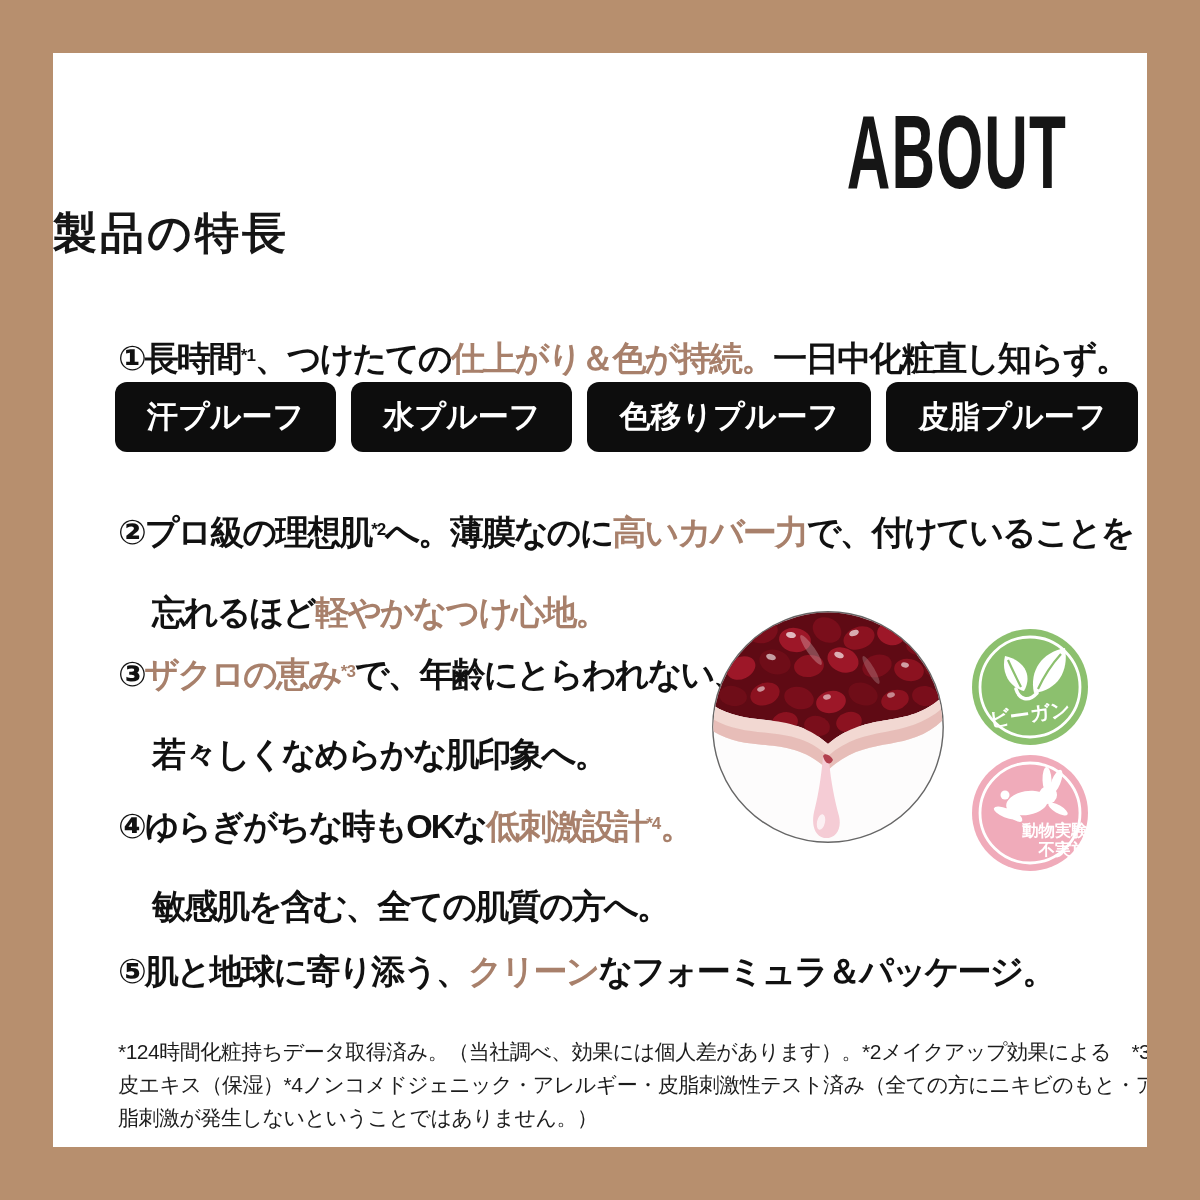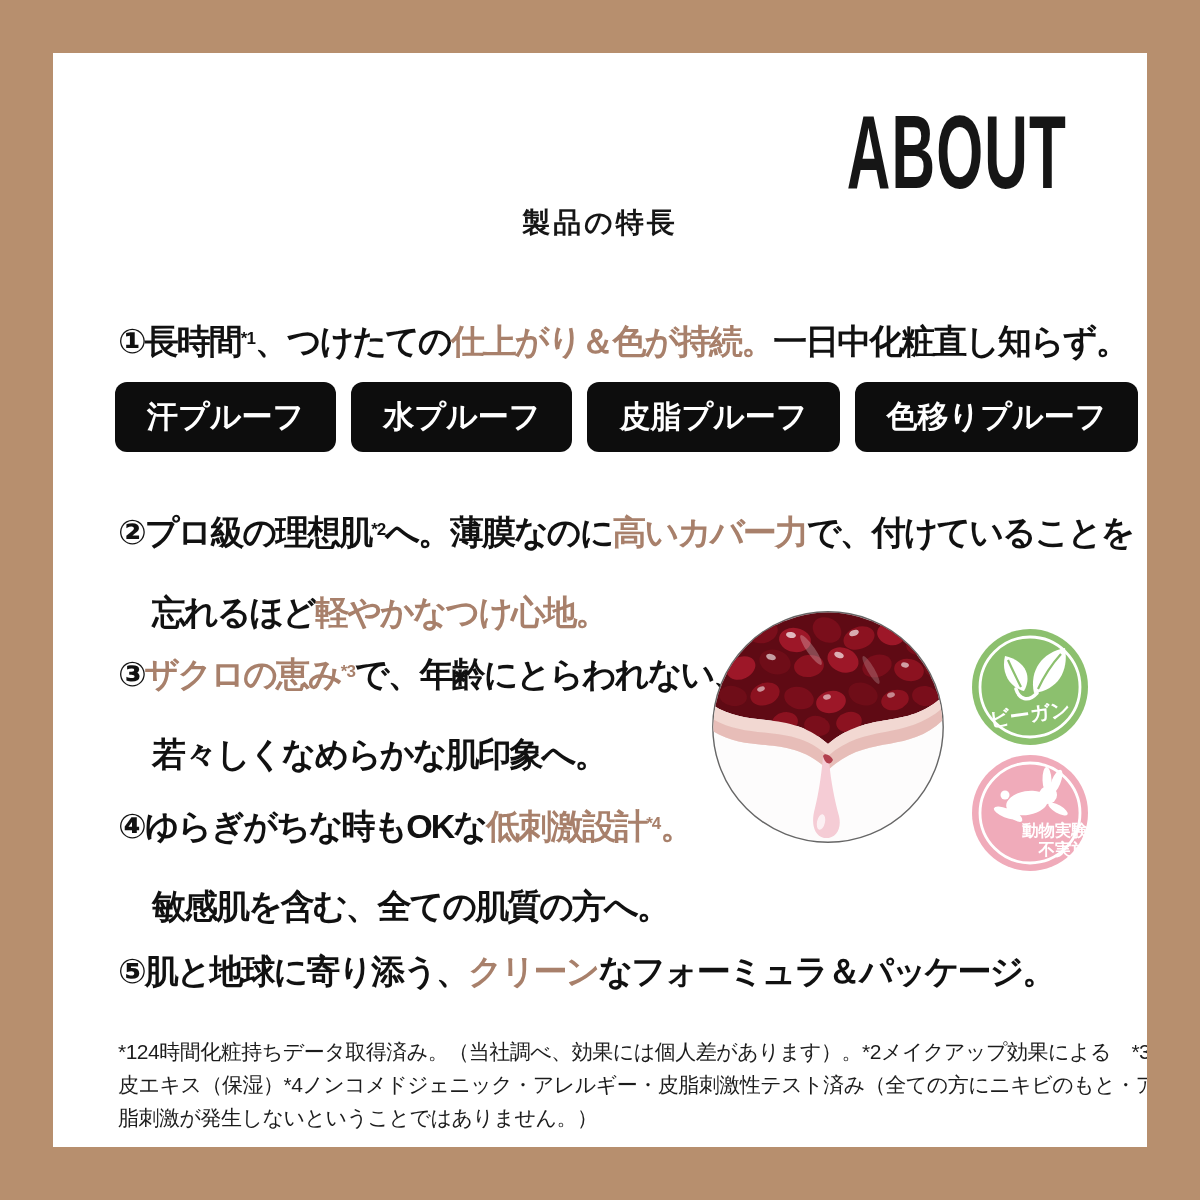--- a/index.html
+++ b/index.html
@@ -22,22 +22,22 @@
     color:var(--ink);
   }
   
   .title-wrap{position:absolute;top:44px;left:0;width:100%;text-align:right;}
   .about-title{
     display:inline-block;font-size:104px;font-weight:bold;line-height:110px;
     letter-spacing:2px;transform:scaleX(0.58);transform-origin:center;
     white-space:nowrap;color:#161616;
   }
   .subtitle{
-    position:absolute;top:151px;left:0;width:100%;text-align:center;
-    font-size:28px;font-weight:bold;letter-spacing:3px;color:#161616;
+    position:absolute;top:151px;left:0;width:100%;text-align:left;
+    font-size:44px;font-weight:bold;letter-spacing:3px;color:#161616;
   }
   
   .item{position:absolute;left:65px;}
   .line{
     white-space:nowrap;height:55px;line-height:55px;
     font-size:34px;font-weight:bold;letter-spacing:-2px;color:var(--ink);
   }
   .line.indent{padding-left:34px;margin-top:28px;}
   .accent{color:var(--accent);}
   .sup{font-size:0.5em;vertical-align:0.5em;letter-spacing:-1px;}
@@ -81,29 +81,29 @@
 <body>
 
 <div class="frame">
   <div class="content">
 
     <div class="title-wrap">
       <div class="about-title">ABOUT</div>
     </div>
     <div class="subtitle">製品の特長</div>
 
-    <div class="item" style="top:258px;">
+    <div class="item" style="top:275px;">
       <div class="line"><span>①長時間</span><span class="sup">*1</span><span>、つけたての</span><span class="accent">仕上がり＆色が持続。</span><span>一日中化粧直し知らず。</span></div>
     </div>
 
     <div class="badges">
       <div class="badge">汗プルーフ</div>
       <div class="badge">水プルーフ</div>
+      <div class="badge">色移りプルーフ</div>
       <div class="badge">皮脂プルーフ</div>
-      <div class="badge">色移りプルーフ</div>
       <div class="badge">よれプルーフ</div>
     </div>
 
     <div class="item" style="top:449px;">
       <div class="line"><span>②プロ級の理想肌</span><span class="sup">*2</span><span>へ。薄膜なのに</span><span class="accent">高いカバー力</span><span>で、付けていることを</span></div>
       <div class="line indent"><span>忘れるほど</span><span class="accent">軽やかなつけ心地。</span></div>
     </div>
 
     <div class="item" style="top:591px;">
       <div class="line"><span>③</span><span class="accent">ザクロの恵み</span><span class="sup accent">*3</span><span>で、年齢にとらわれない、</span></div>

